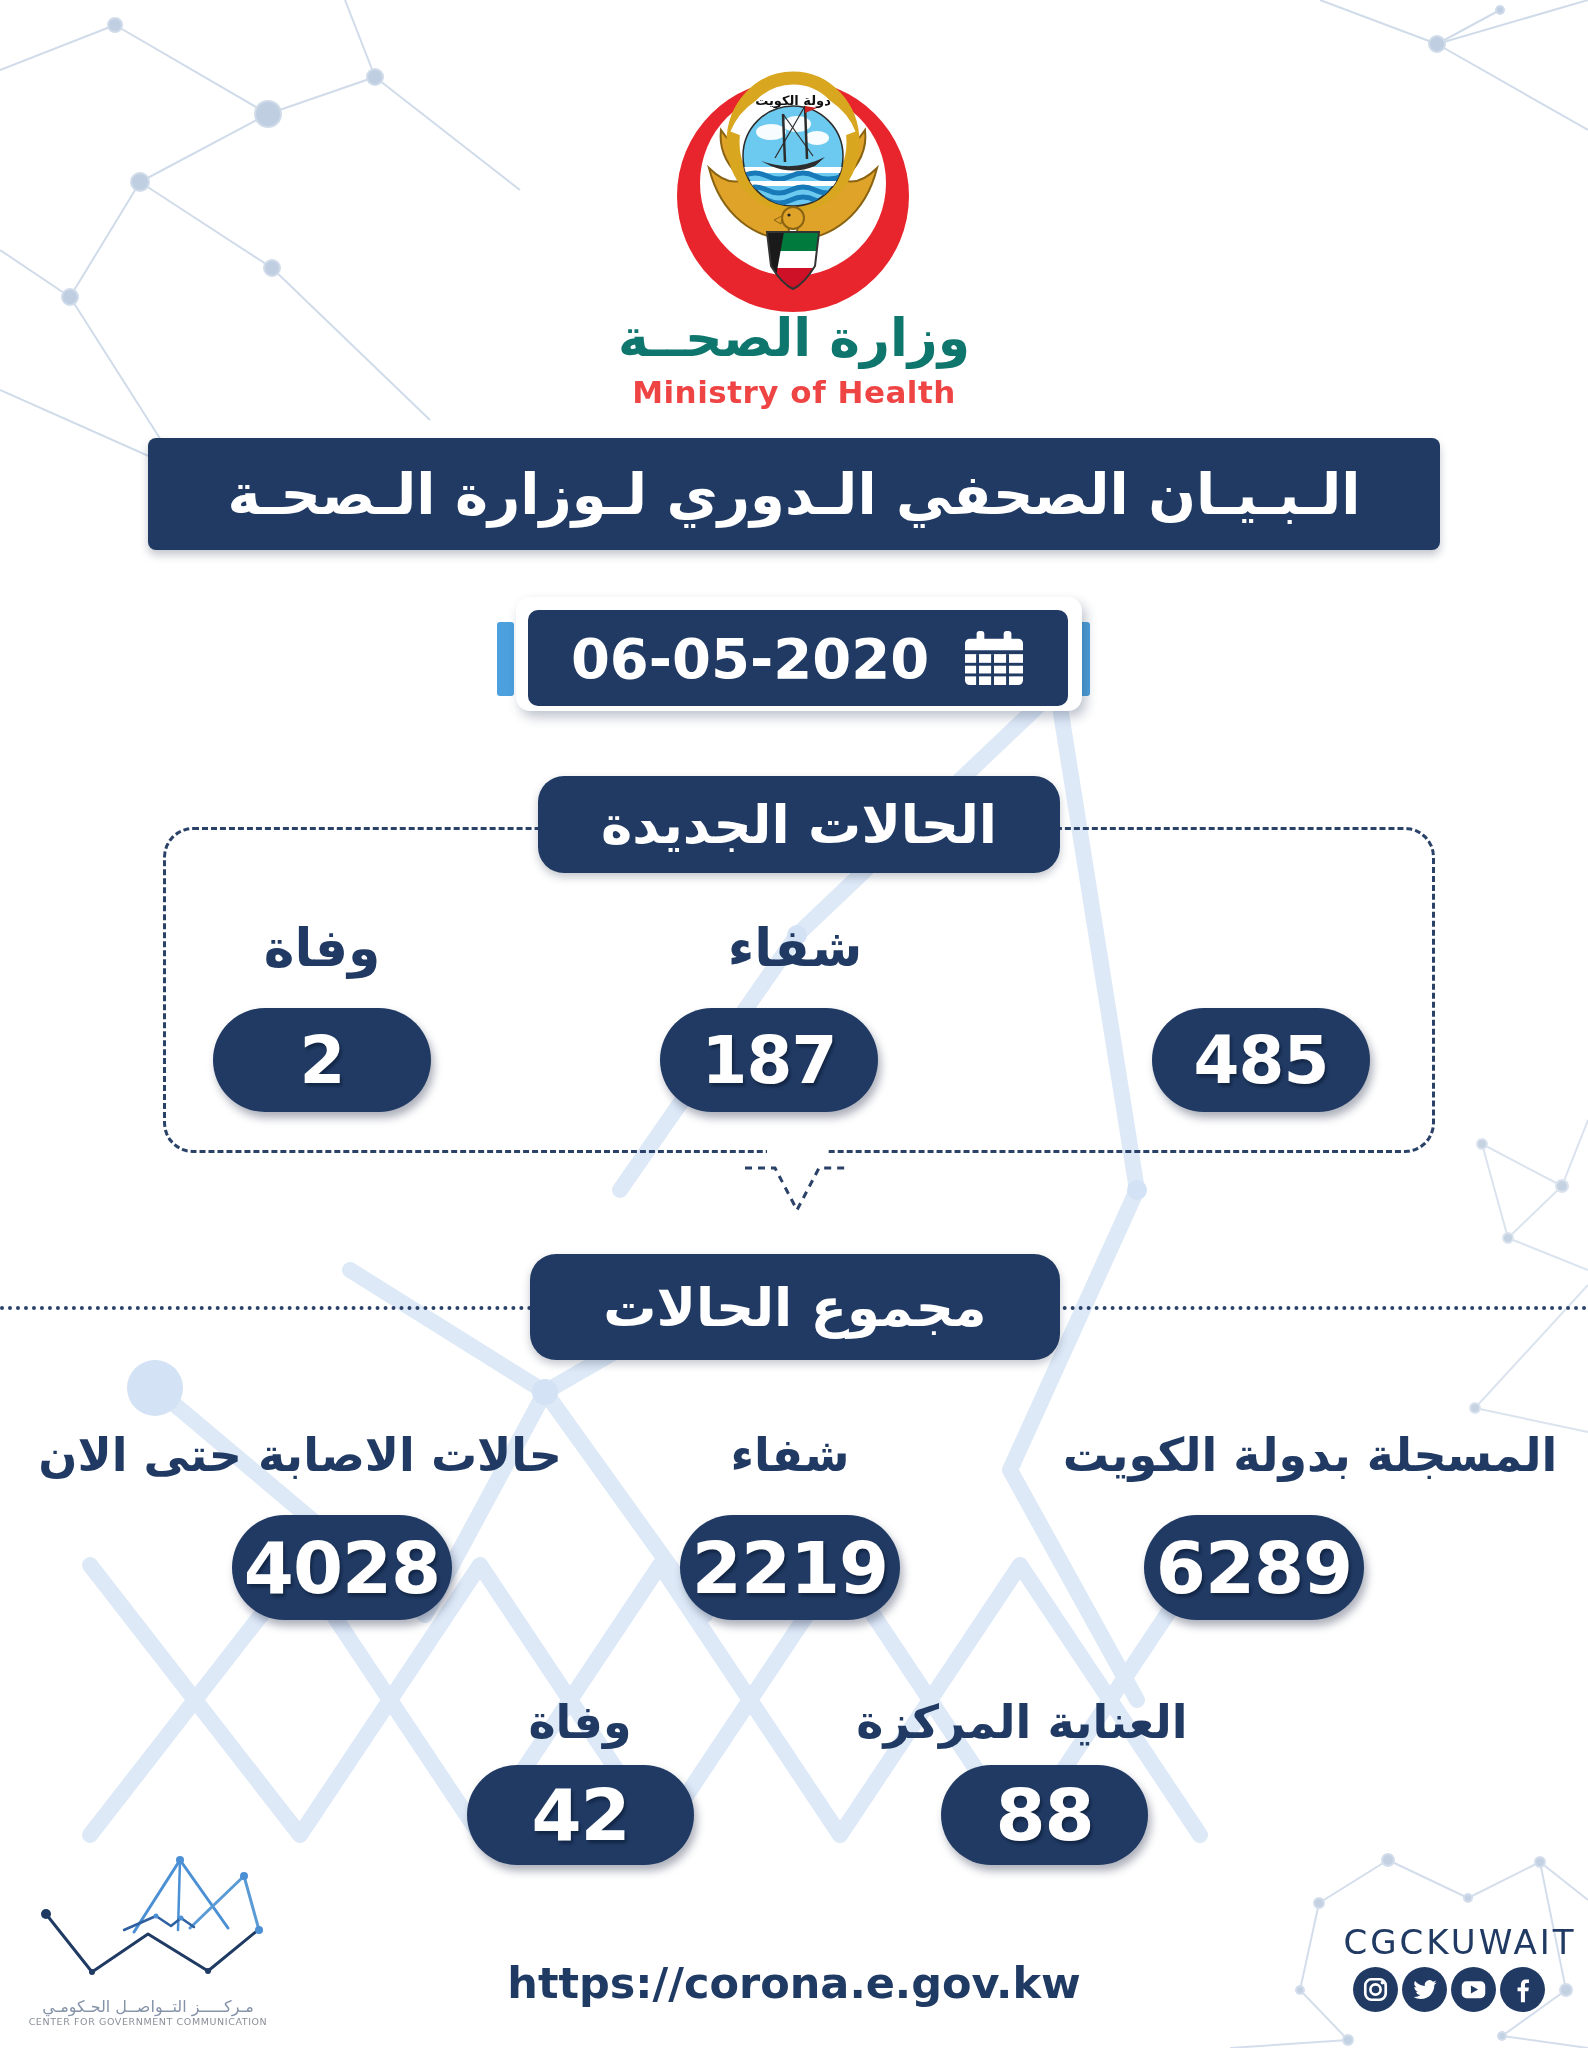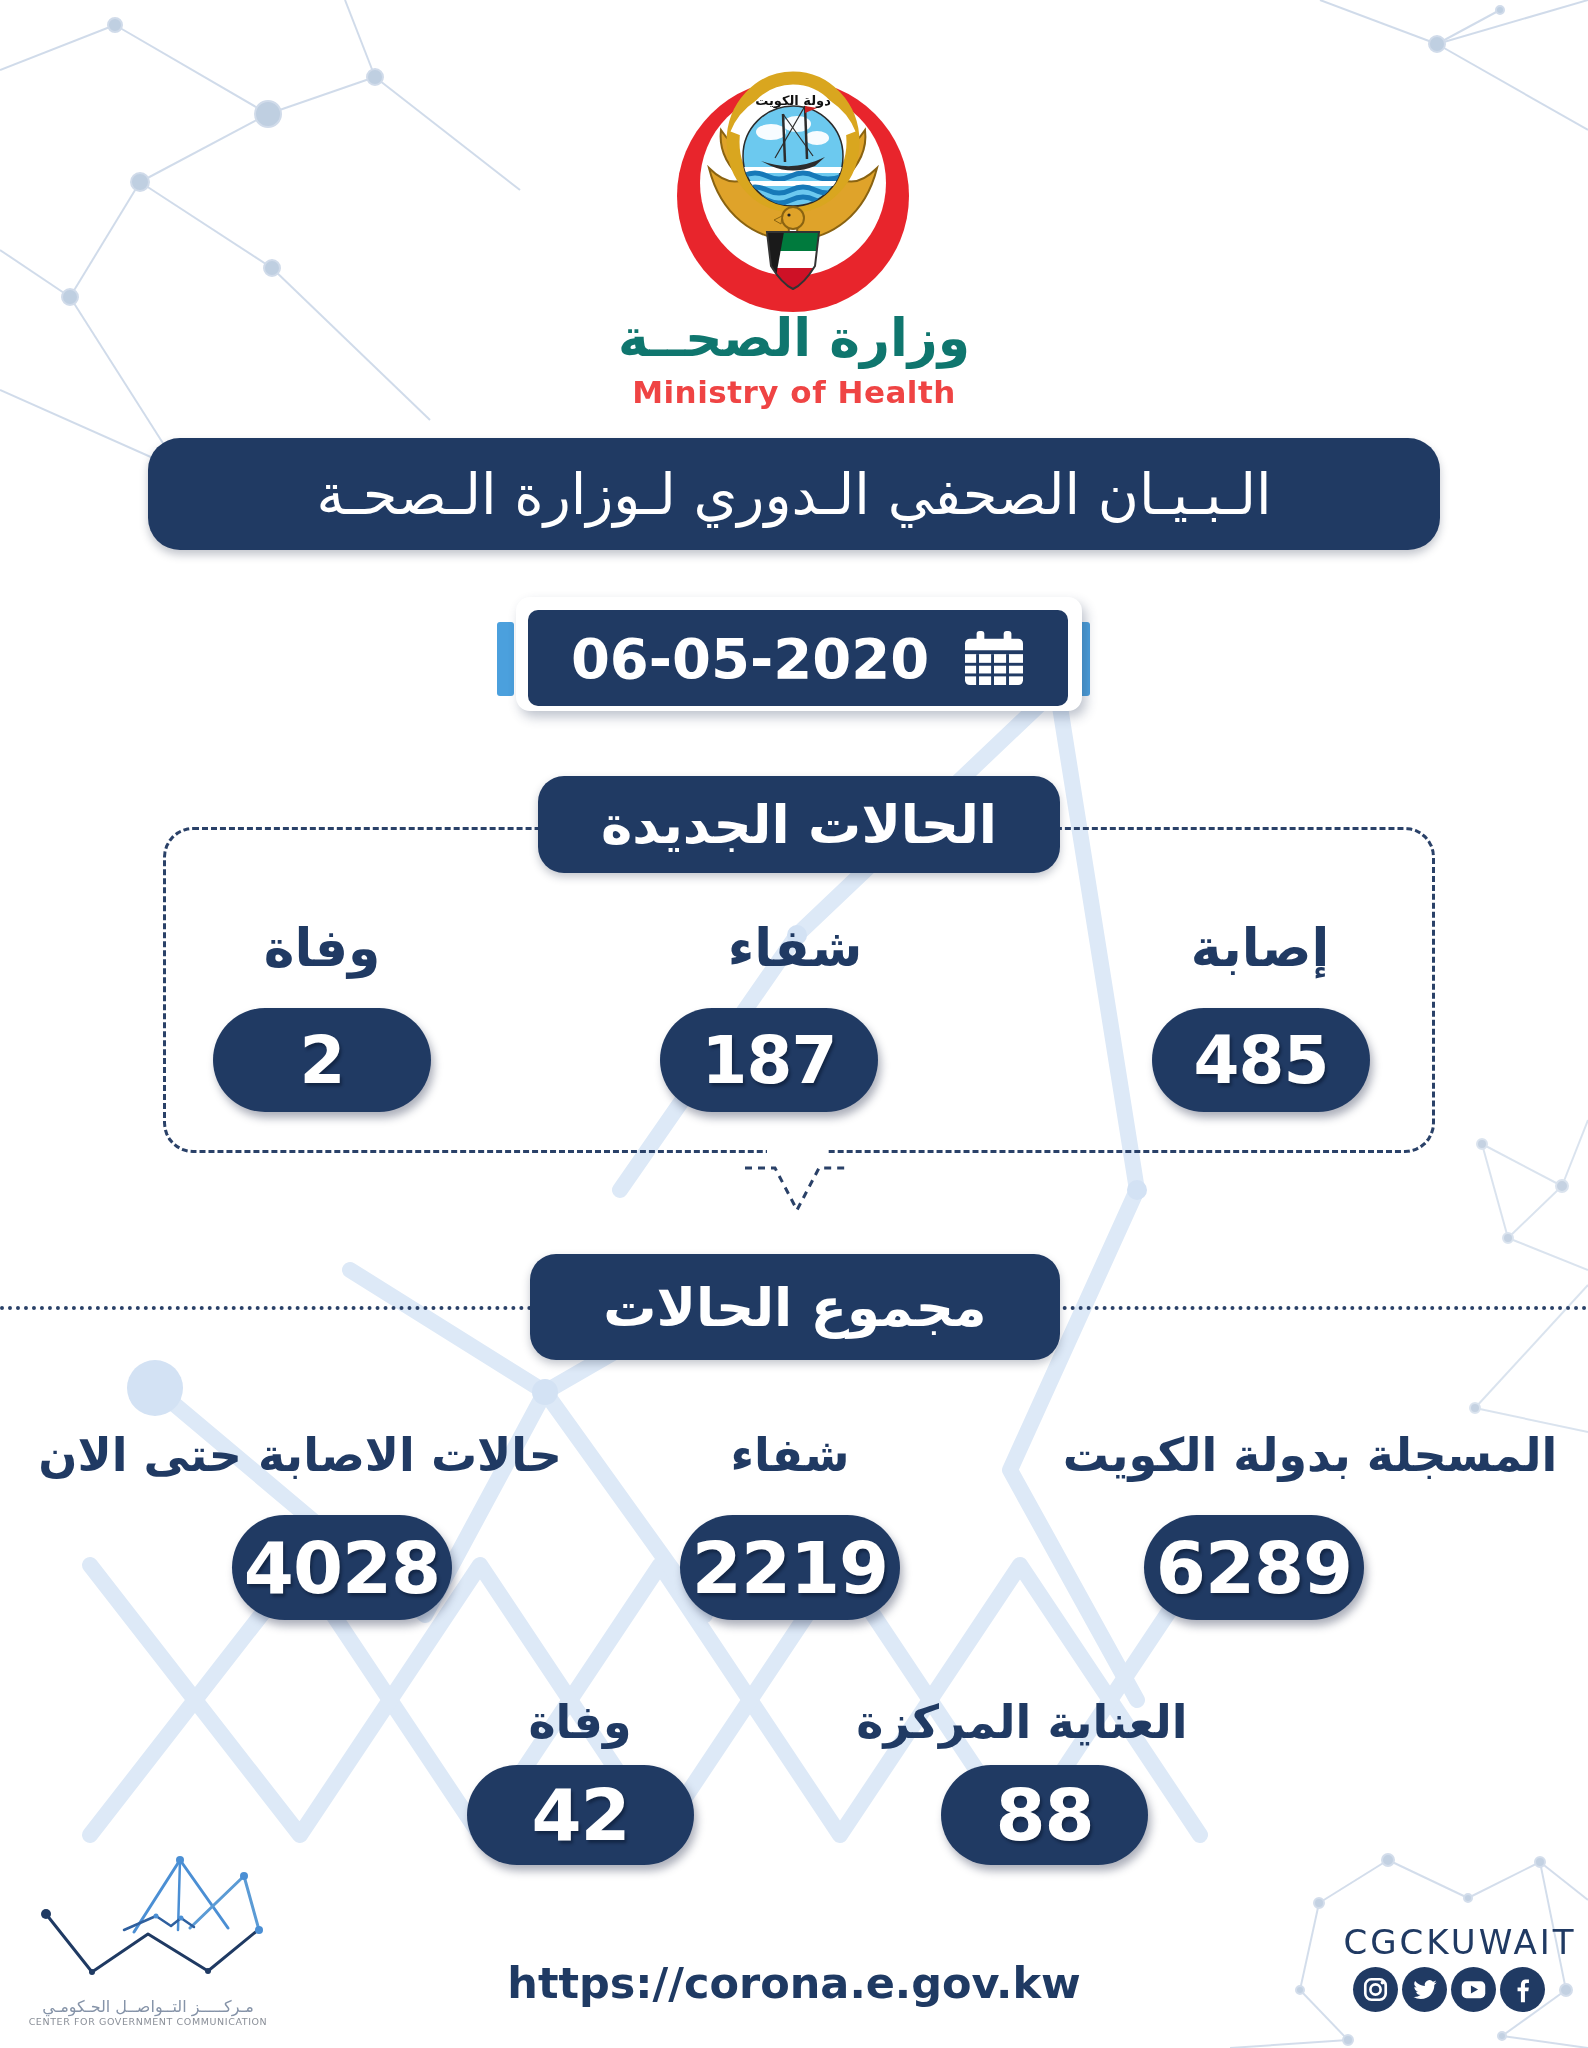--- a/index.html
+++ b/index.html
@@ -4,22 +4,22 @@
 <style>
   html,body{margin:0;padding:0;background:#e8e8e8;}
   .page{position:relative;width:1588px;height:2048px;background:#ffffff;overflow:hidden;
         font-family:"DejaVu Sans",sans-serif;margin:0 auto;}
   .abs{position:absolute;}
   .center{text-align:center;}
   .nowrap{white-space:nowrap;}
   
   .ministry-ar{font-size:52px;font-weight:bold;color:#0f766e;}
   .ministry-en{font-size:31px;font-weight:bold;color:#ef4444;letter-spacing:0.5px;}
-  .banner{background:#203a63;border-radius:32px;display:flex;align-items:center;justify-content:center;
-          color:#fff;font-size:56px;font-weight:normal;box-shadow:0 5px 9px rgba(20,30,60,.25);}
+  .banner{background:#203a63;border-radius:8px;display:flex;align-items:center;justify-content:center;
+          color:#fff;font-size:56px;font-weight:bold;box-shadow:0 5px 9px rgba(20,30,60,.25);}
   
   .date-card{background:#fff;border-radius:14px;box-shadow:4px 6px 12px rgba(40,55,90,.30);}
   .date-badge{background:#203a63;border-radius:10px;display:flex;align-items:center;justify-content:center;
               gap:34px;color:#fff;font-size:56px;font-weight:bold;direction:ltr;}
   .accent-bar{background:#4ba0dd;border-radius:3px;}
   
   .section-pill{background:#203a63;border-radius:26px;display:flex;align-items:center;justify-content:center;
                 color:#fff;font-size:53px;font-weight:bold;box-shadow:0 4px 8px rgba(20,30,60,.25);z-index:5;}
   .dash-box{border:3px dashed #2a4168;border-radius:30px;z-index:2;}
   .dotline{border-top:4px dotted #2a4168;z-index:1;}
@@ -205,21 +205,20 @@
 
   <div class="abs dash-box" style="left:163px;top:827px;width:1266px;height:320px"></div>
 
   <div class="abs z2" style="left:767px;top:1142px;width:60px;height:12px;background:#fff"></div>
   <svg class="abs z2" style="left:700px;top:1155px" width="190" height="70" viewBox="0 0 190 70">
     <polyline points="45,13 75,13 97,55 119,13 149,13" fill="none" stroke="#2a4168" stroke-width="3" stroke-dasharray="7 6"></polyline>
   </svg>
 
   <div class="abs section-pill" style="left:538px;top:776px;width:522px;height:97px" dir="rtl">الحالات الجديدة</div>
 
-  <div class="abs stat-label lbl-lg" style="left:1090px;top:918px;width:340px">إصابة</div>
   <div class="abs stat-pill num-lg" style="left:1152px;top:1008px;width:218px;height:104px">485</div>
 
   <div class="abs stat-label lbl-lg" style="left:625px;top:918px;width:340px">شفاء</div>
   <div class="abs stat-pill num-lg" style="left:660px;top:1008px;width:218px;height:104px">187</div>
 
   <div class="abs stat-label lbl-lg" style="left:152px;top:918px;width:340px">وفاة</div>
   <div class="abs stat-pill num-lg" style="left:213px;top:1008px;width:218px;height:104px">2</div>
 
   <div class="abs dotline" style="left:0;top:1306px;width:1588px;height:0"></div>
   <div class="abs section-pill" style="left:530px;top:1254px;width:530px;height:106px" dir="rtl">مجموع الحالات</div>

